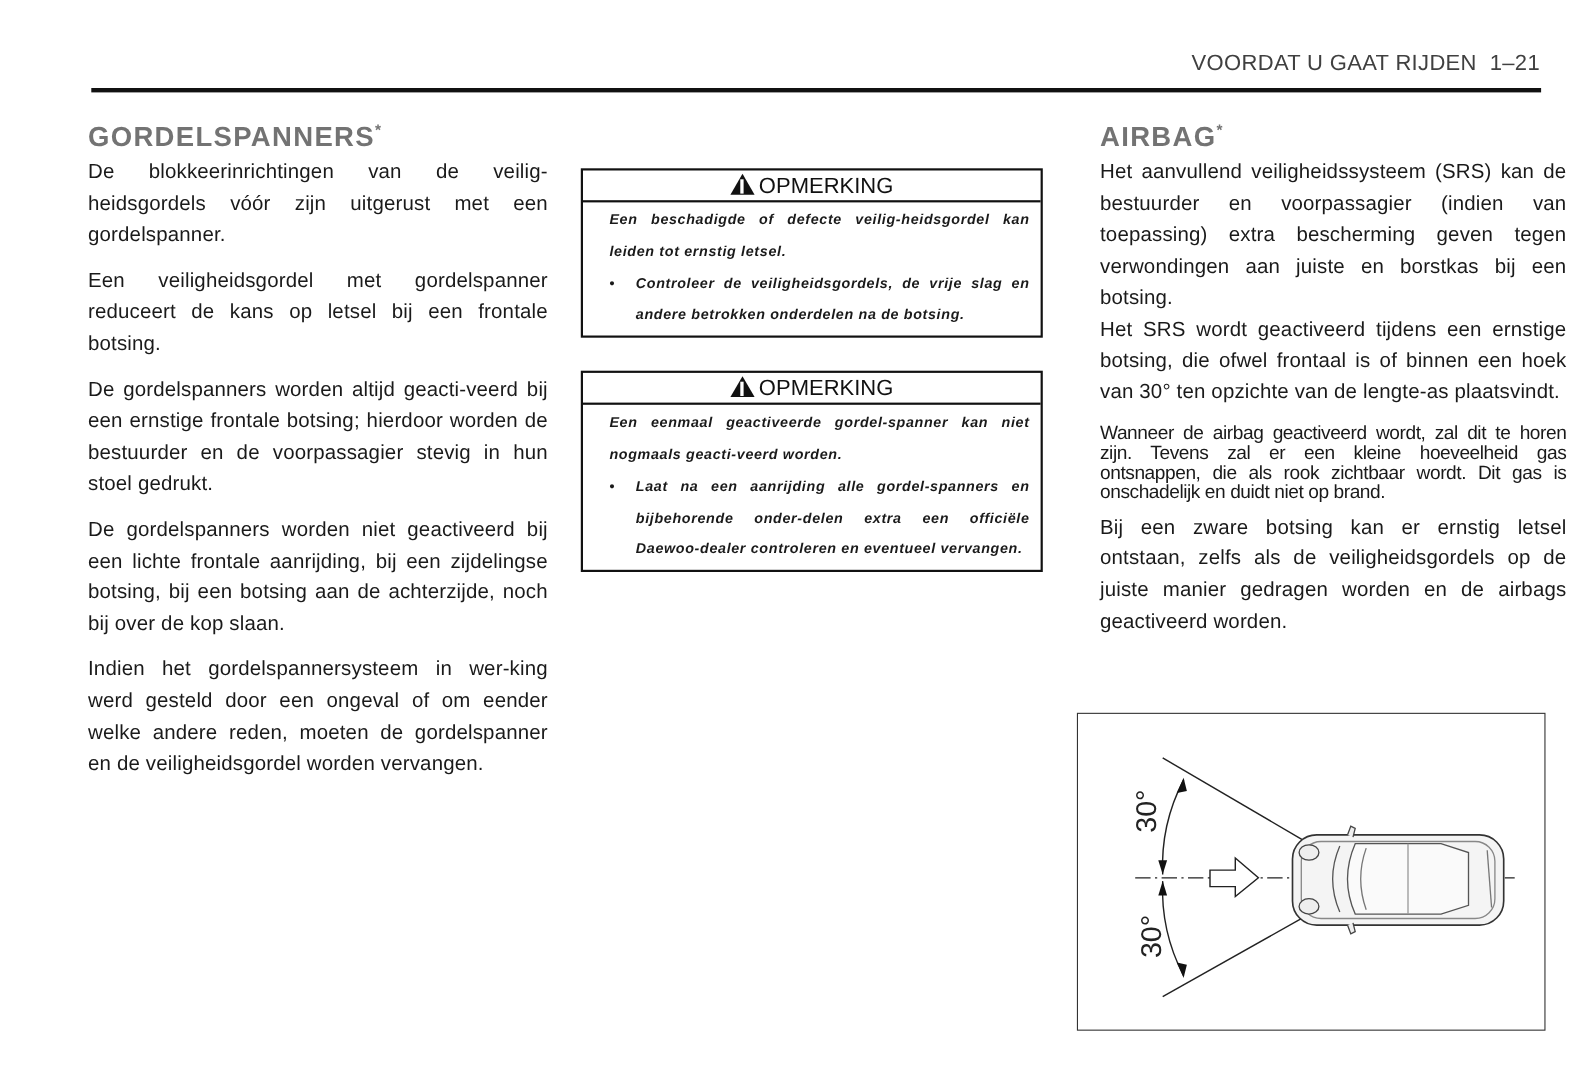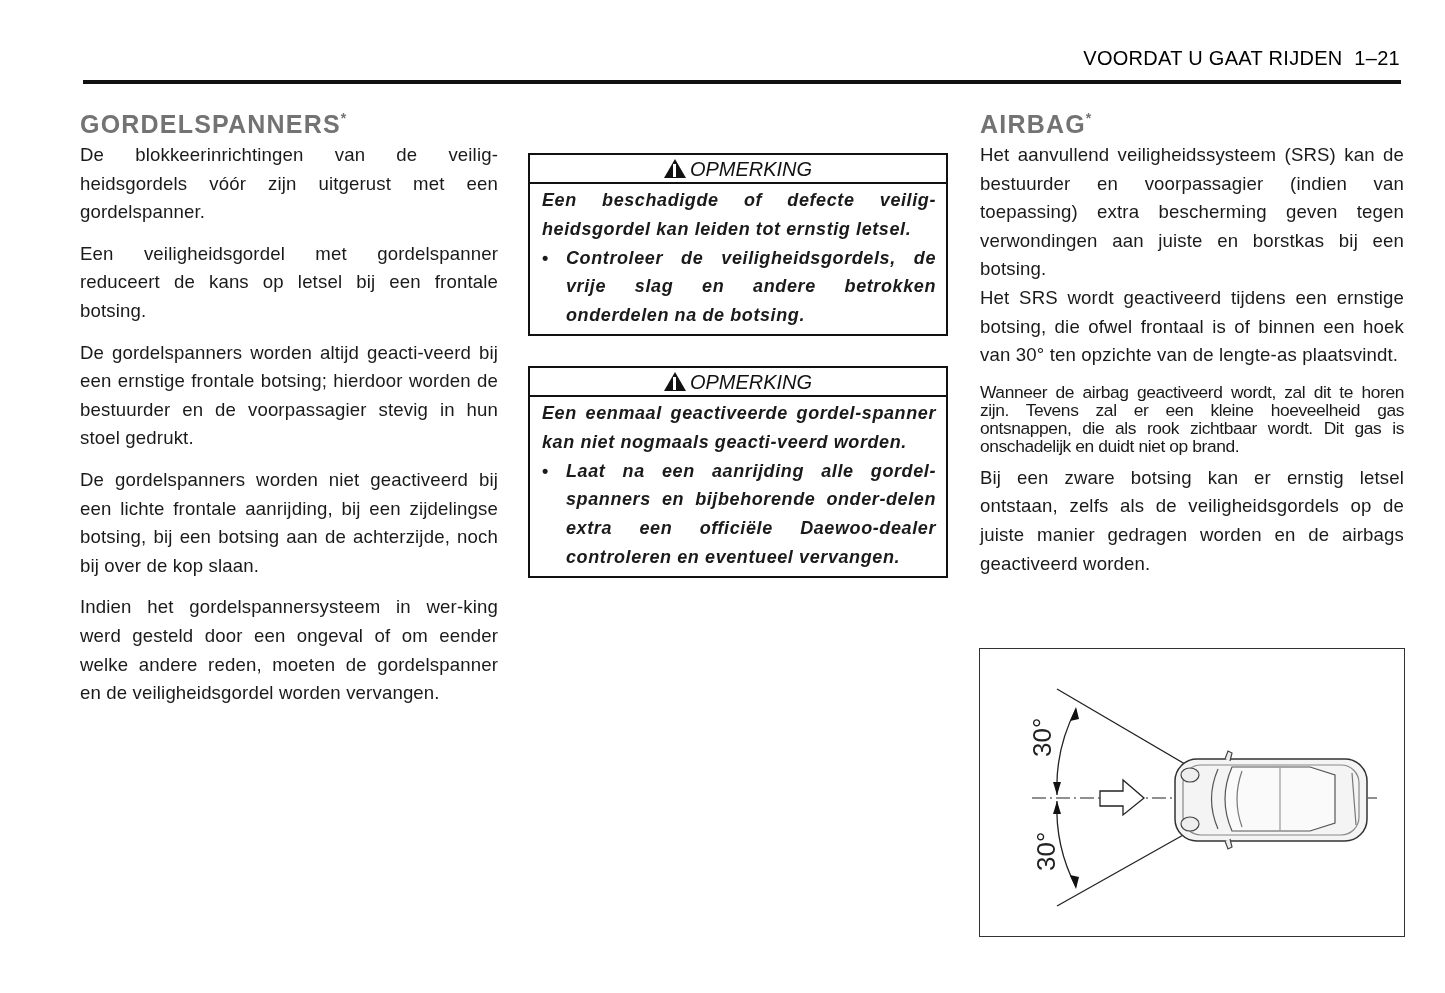--- a/index.html
+++ b/index.html
@@ -1,45 +1,45 @@
 <!DOCTYPE html>
 <html><head>
 <meta charset="utf-8">
 <style>
   html, body { margin: 0; padding: 0; background: #ffffff; }
   body { width: 1445px; height: 993px; position: relative; overflow: hidden;
          font-family: "Liberation Sans", sans-serif; color: #1a1a1a; }
 
   .running-head { position: absolute; top: 47px; right: 45px; font-size: 20px;
-                  letter-spacing: 0.3px; color: #000000; }
+                  letter-spacing: 0.3px; color: #404040; }
   .head-rule { position: absolute; top: 80px; left: 83px; width: 1318px; height: 4px; background: #111; }
 
   .col { position: absolute; top: 110px; }
   .col-left { left: 80px; width: 418px; }
   .col-mid { left: 528px; width: 420px; top: 153px; }
-  .col-right { left: 980px; width: 424px; }
+  .col-right { left: 1000px; width: 424px; }
 
   h2 { margin: 0 0 2px 0; font-size: 25px; font-weight: bold; letter-spacing: 1.2px; color: #737373; }
   h2 sup { font-size: 14px; vertical-align: 10px; }
 
   p { margin: 0 0 13px 0; font-size: 18.6px; line-height: 28.6px; text-align: justify;
       text-align-last: left; letter-spacing: 0.15px; }
   .narrow p.small { font-size: 17.4px; letter-spacing: -0.4px; line-height: 18px; margin-bottom: 9px; }
   .col-right p.tight { margin-bottom: 0; }
 
   .notice { border: 2px solid #111; margin-bottom: 30px; }
   .notice-head { border-bottom: 2px solid #111; text-align: center; font-size: 20px;
-                 padding: 3px 0 1px; color: #111; font-style: italic; }
+                 padding: 3px 0 1px; color: #111; }
   .notice-head .warn { display: inline-block; width: 0; height: 0; border-left: 11px solid transparent;
                        border-right: 11px solid transparent; border-bottom: 19px solid #111;
                        position: relative; vertical-align: -2px; margin-right: 4px; }
   .notice-head .warn::after { content: ""; position: absolute; left: -1.5px; top: 5px; width: 3px; height: 13px;
                               background: #fff; }
-  .notice-body { padding: 2px 10px 4px 12px; font-style: italic; font-weight: bold; font-size: 18px;
-                 line-height: 28.8px; letter-spacing: 0.6px; text-align: justify; text-align-last: left; }
+  .notice-body { padding: 2px 10px 4px 12px; font-style: italic; font-weight: bold; font-size: 13px;
+                 line-height: 28.8px; letter-spacing: 0.6px; text-align: justify; text-align-last: left; margin-left: 12px; }
   .notice-body .bullet { display: flex; }
   .notice-body .bullet .dot { width: 24px; flex: none; font-style: normal; }
   .notice-body .bullet .txt { flex: 1; text-align: justify; text-align-last: left; }
 
   .figure { position: absolute; left: 979px; top: 648px; width: 424px; height: 287px;
             border: 1.5px solid #333; }
   .figure svg { display: block; }
 </style>
 </head>
 <body>

